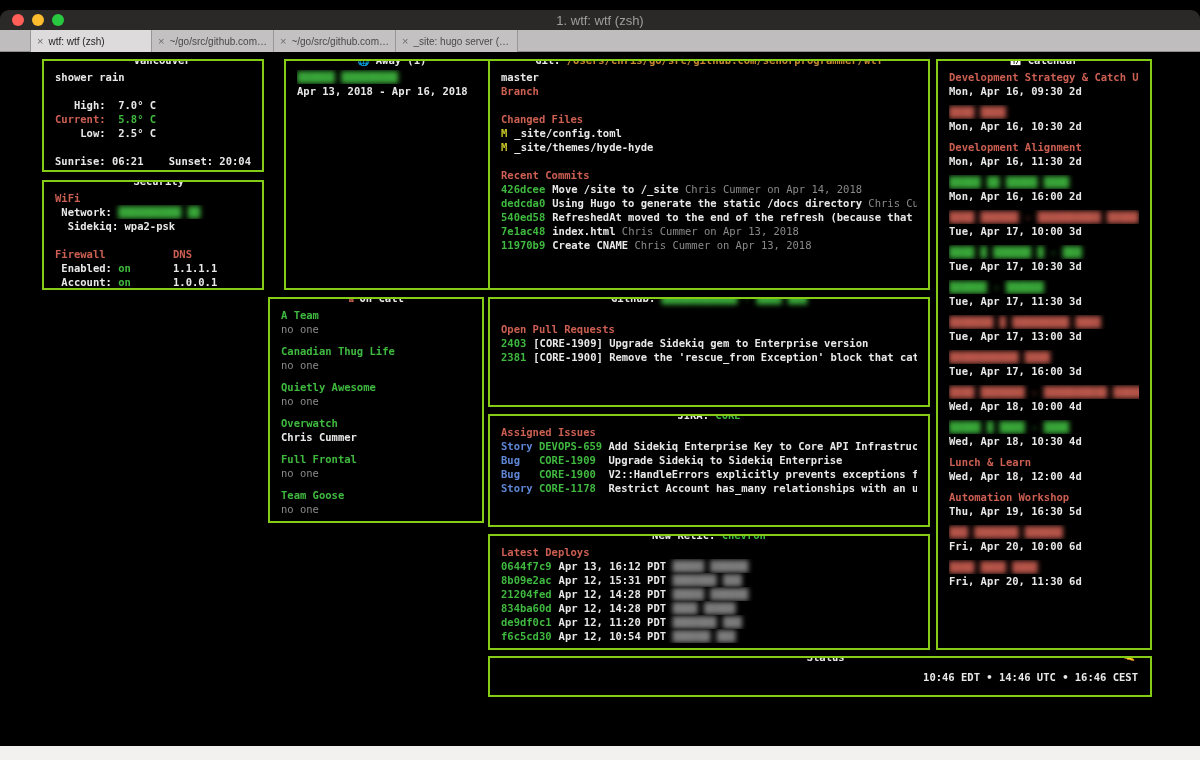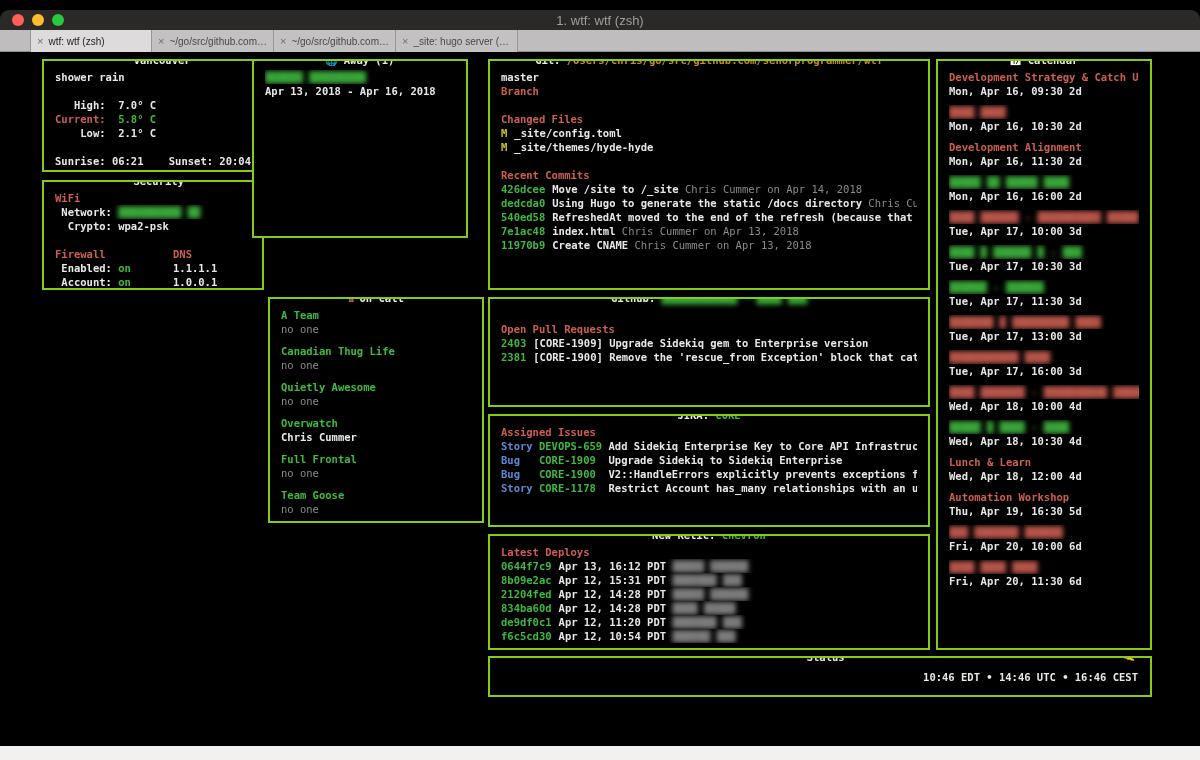--- a/index.html
+++ b/index.html
@@ -89,42 +89,42 @@
 
   <div class="panel" style="left:42px;top:7px;width:222px;height:113px">
     <div class="ptitle">
       <span class="emoji">🌦</span><span class="w">Vancouver</span>
     </div>
     <div class="pbody">
       <div class="line"><span class="w">shower rain</span></div>
       <div class="line"></div>
       <div class="line"><span class="w">   High:  </span><span class="w">7.0° C</span></div>
       <div class="line"><span class="r">Current:  </span><span class="g">5.8° C</span></div>
-      <div class="line"><span class="w">    Low:  </span><span class="w">2.1° C</span></div>
+      <div class="line"><span class="w">    Low:  </span><span class="w">2.5° C</span></div>
       <div class="line"></div>
       <div class="line"><span class="w">Sunrise: 06:21    Sunset: 20:04</span></div>
     </div>
   </div>
 
   <div class="panel" style="left:42px;top:128px;width:222px;height:110px">
     <div class="ptitle">
       <span class="emoji">⚒</span><span class="w">Security</span>
     </div>
     <div class="pbody">
       <div class="line"><span class="r">WiFi</span></div>
       <div class="line"><span class="w"> Network: </span><span class="g rd">██████████ ██</span></div>
-      <div class="line"><span class="w">  Crypto: </span><span class="w">wpa2-psk</span></div>
+      <div class="line"><span class="w">  Sidekiq: </span><span class="w">wpa2-psk</span></div>
       <div class="line"></div>
       <div class="line"><span class="r">Firewall</span><span class="r c2">DNS</span></div>
       <div class="line"><span class="w"> Enabled: </span><span class="g">on</span><span class="w c2">1.1.1.1</span></div>
       <div class="line"><span class="w"> Account: </span><span class="g">on</span><span class="w c2">1.0.0.1</span></div>
     </div>
   </div>
 
-  <div class="panel" style="left:252px;top:7px;width:216px;height:179px">
+  <div class="panel" style="left:284px;top:7px;width:216px;height:231px">
     <div class="ptitle">
       <span class="emoji">🌐</span><span class="w">Away (1)</span>
     </div>
     <div class="pbody">
       <div class="line"><span class="g rd">██████ █████████</span></div>
       <div class="line"><span class="w">Apr 13, 2018 - Apr 16, 2018</span></div>
     </div>
   </div>
 
   <div class="panel" style="left:268px;top:245px;width:216px;height:226px">

